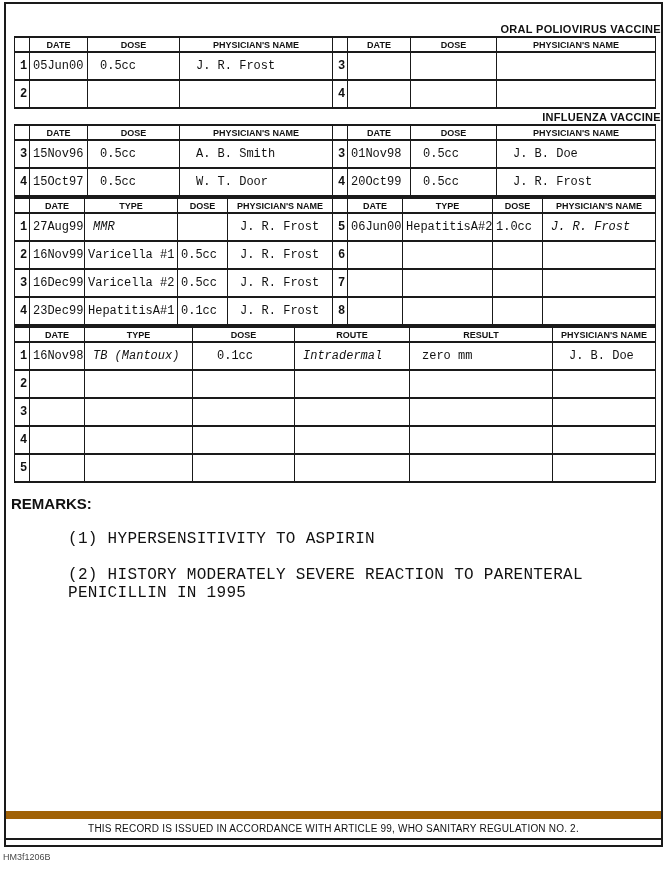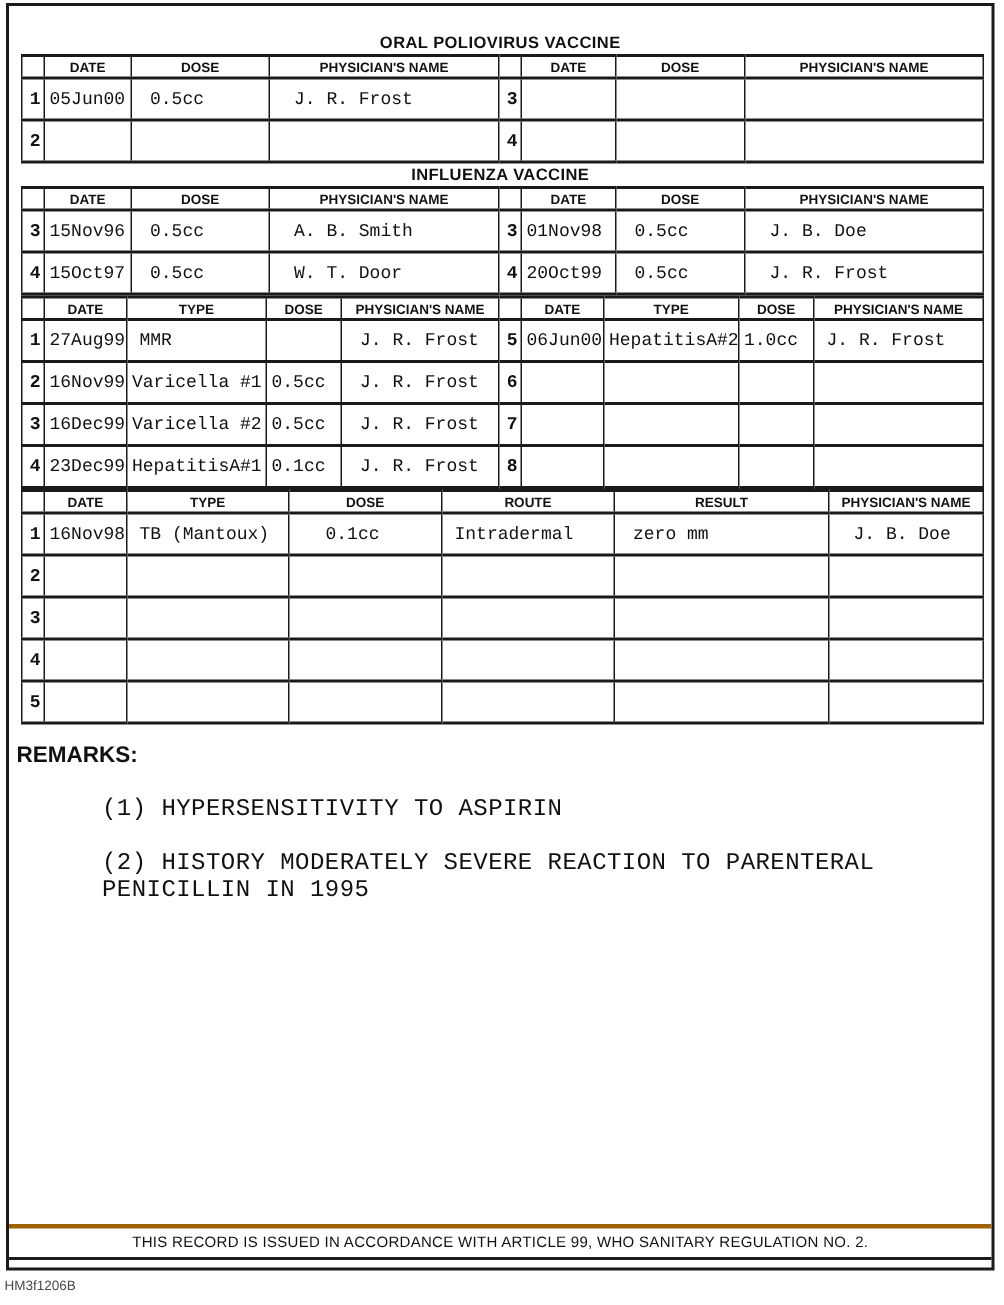--- a/index.html
+++ b/index.html
@@ -5,21 +5,21 @@
   html,body { margin:0; padding:0; background:#fff; }
   .screen {
     position:relative; width:669px; height:870px; background:#fff;
     font-family:"Liberation Sans", sans-serif; color:#111; overflow:hidden;
   }
   .frame {
     position:absolute; left:4px; top:2px; width:655px; height:841px;
     border:2px solid #1a1a1a; box-sizing:content-box;
   }
   .sec-title {
-    text-align:center; font-weight:bold; font-size:11px; letter-spacing:0.3px;
+    text-align:right; font-weight:bold; font-size:11px; letter-spacing:0.3px;
     margin:2px 0 0 0; height:13px; line-height:13px;
   }
   .sec-title.first { margin-top:19px; }
   .sec-title .ital { font-family:"Liberation Serif", serif; font-style:italic; font-weight:bold; }
   table.frm {
     border-collapse:collapse; table-layout:fixed; width:641px; margin-left:8px;
     border:1px solid #1a1a1a;
   }
   table.frm th, table.frm td {
     border:1px solid #1a1a1a; overflow:hidden; white-space:nowrap; padding:0;
@@ -31,32 +31,32 @@
   table.frm td {
     border-bottom:2px solid #1a1a1a;
     font-family:"Liberation Mono","DejaVu Sans Mono",monospace;
     font-size:12px; vertical-align:middle; padding-left:3px;
   }
   td.n {
     font-family:"Liberation Sans",sans-serif; font-weight:bold; font-size:10px;
     text-align:center; padding-left:0;
   }
   tr.dr { height:28px; }
-  .p8 { padding-left:8px !important; }
+  .p8 { padding-left:8px !important;font-style:italic; }
   .p12 { padding-left:12px !important; }
   .p16 { padding-left:16px !important; }
   .p24 { padding-left:24px !important; }
   .remarks-label { font-size:15px; font-weight:bold; margin:12px 0 0 5px; }
   .remark-item {
     font-family:"Liberation Mono","DejaVu Sans Mono",monospace; font-size:16px;
     margin:18px 0 0 62px; letter-spacing:0.3px;
   }
   .footer-box {
     position:absolute; left:0; right:0; bottom:5px;
-    border-top:3px solid #a16207; border-bottom:2px solid #1a1a1a;
+    border-top:8px solid #a16207; border-bottom:2px solid #1a1a1a;
     text-align:center; font-size:10px; letter-spacing:0.2px; padding:4px 0;
   }
   .form-number {
     position:absolute; left:3px; top:852px; font-size:9px; color:#4a4a4a;
   }
 </style>
 </head>
 <body>
 
 <div class="screen">

